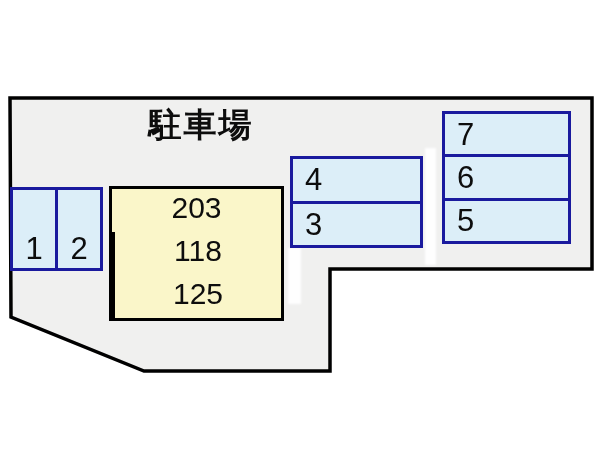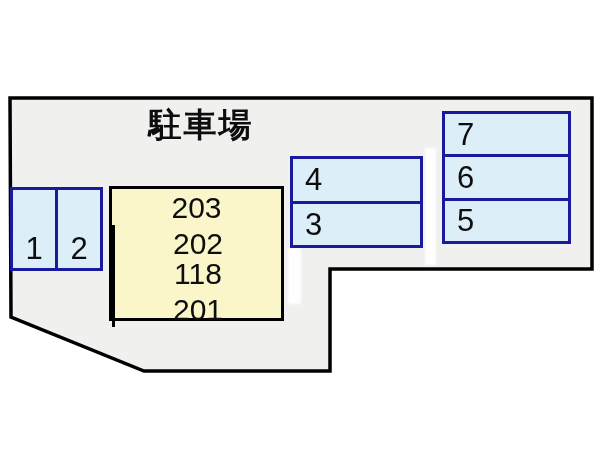--- a/index.html
+++ b/index.html
@@ -79,25 +79,24 @@
   <div class="artifact a1"></div>
   <div class="artifact a2"></div>
 
   <div class="title">駐車場</div>
 
   <div class="block units">
     <div class="col">
       <span class="num">203</span>
     </div>
     <div class="col">
-      <span class="num">202</span>
       <span class="num">118</span>
     </div>
     <div class="col">
-      <span class="num">201</span>
+      <span class="num">125</span>
     </div>
   </div>
 
   <div class="block blue pair">
     <div class="cell">
       <span class="num">1</span>
     </div>
     <div class="cell">
       <span class="num">2</span>
     </div>

